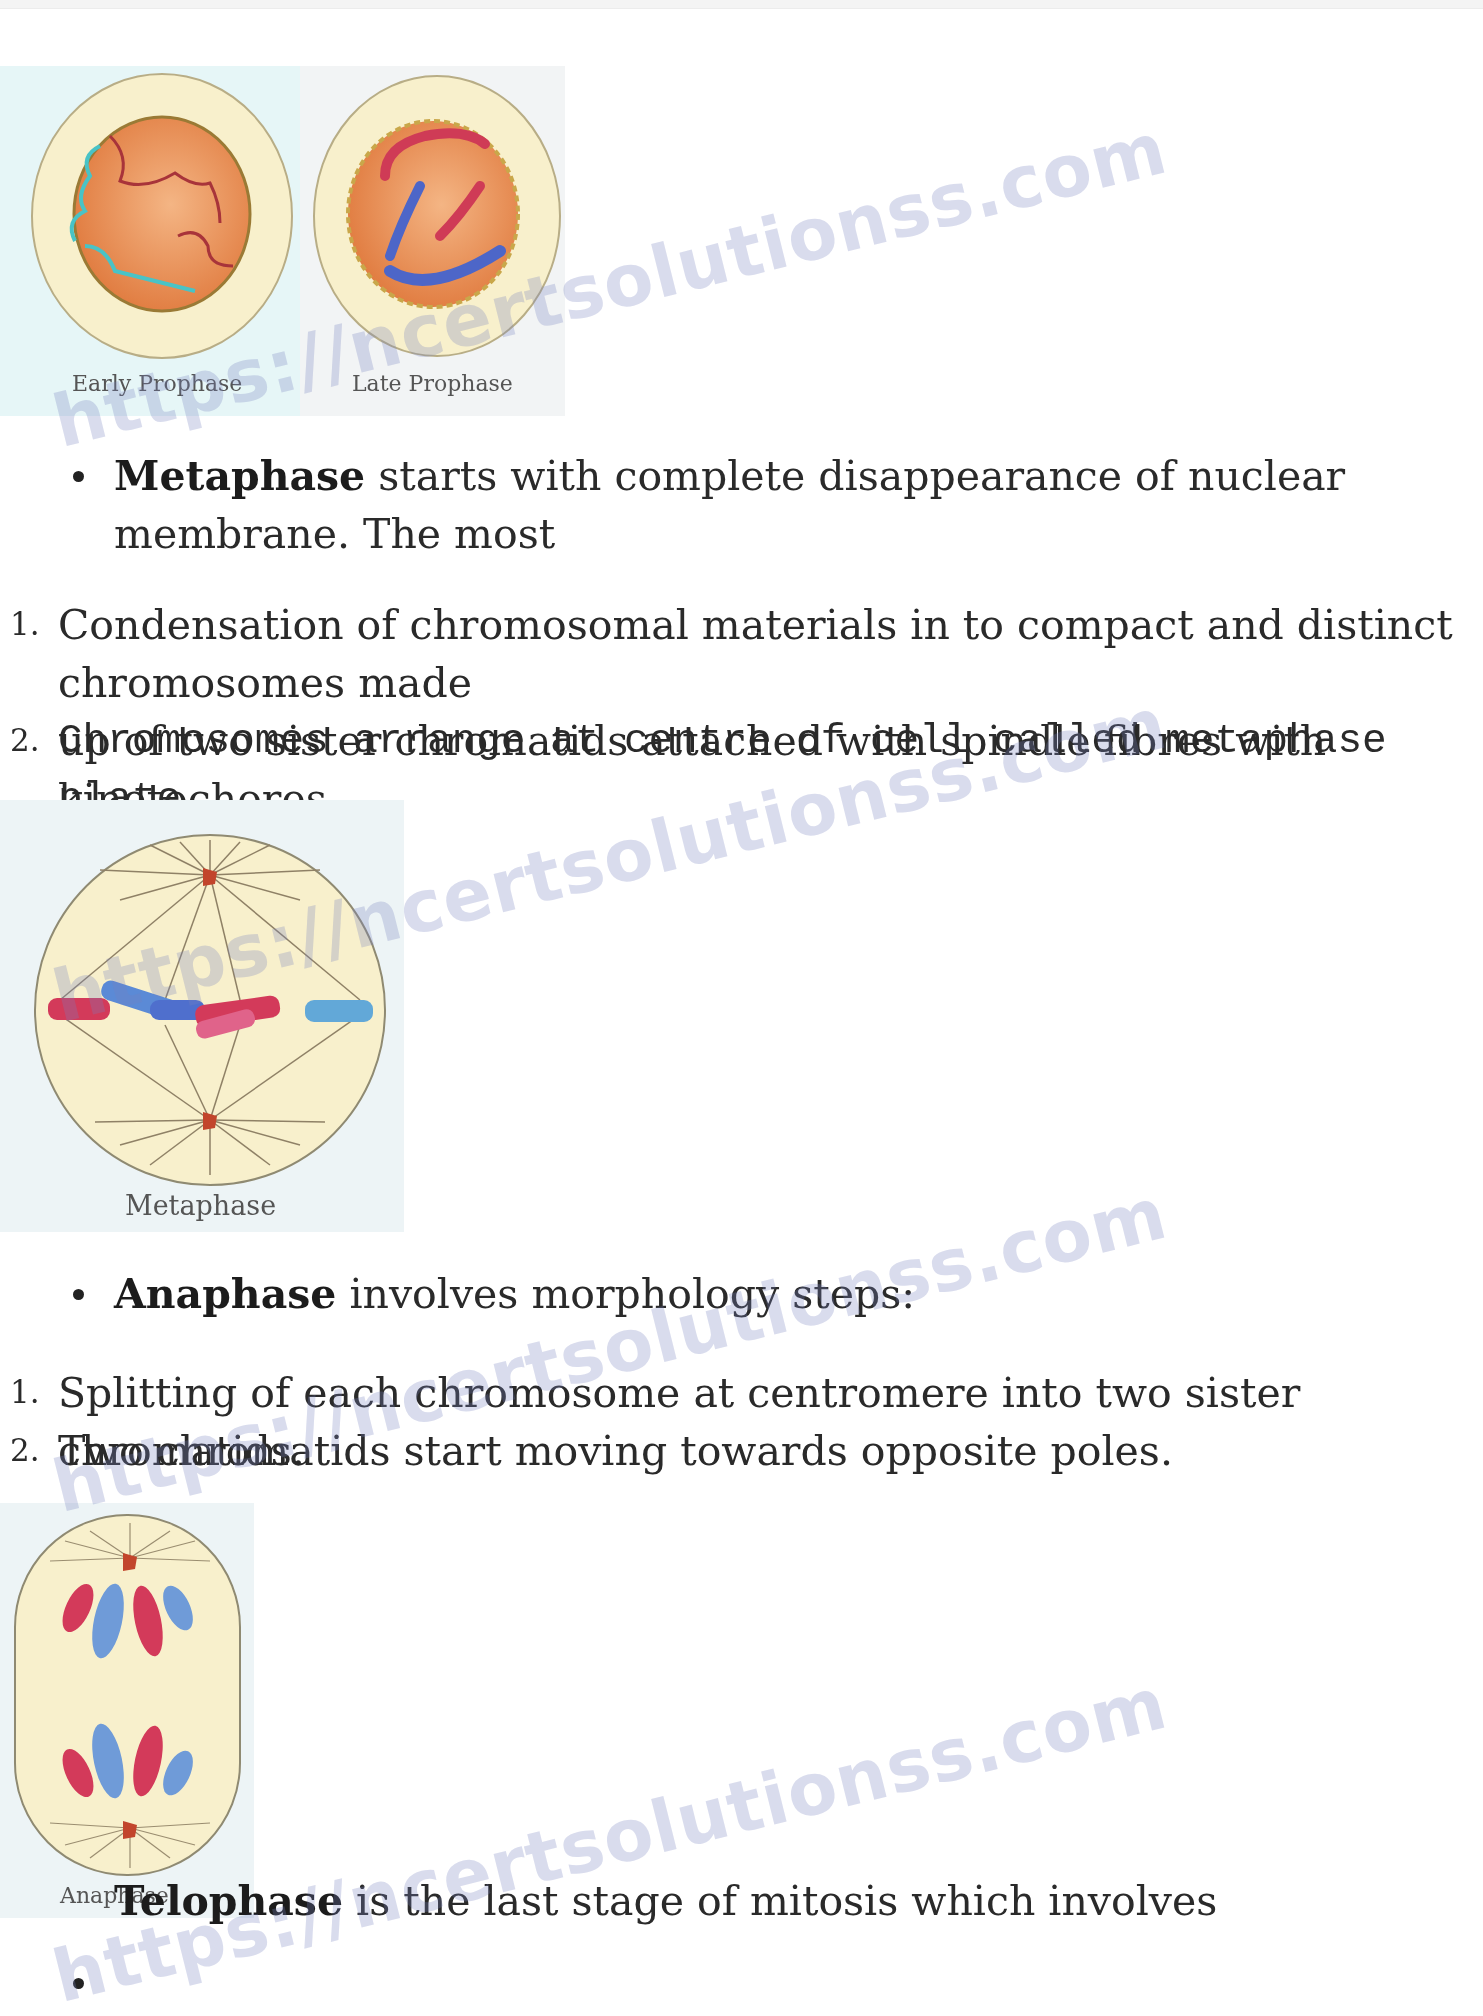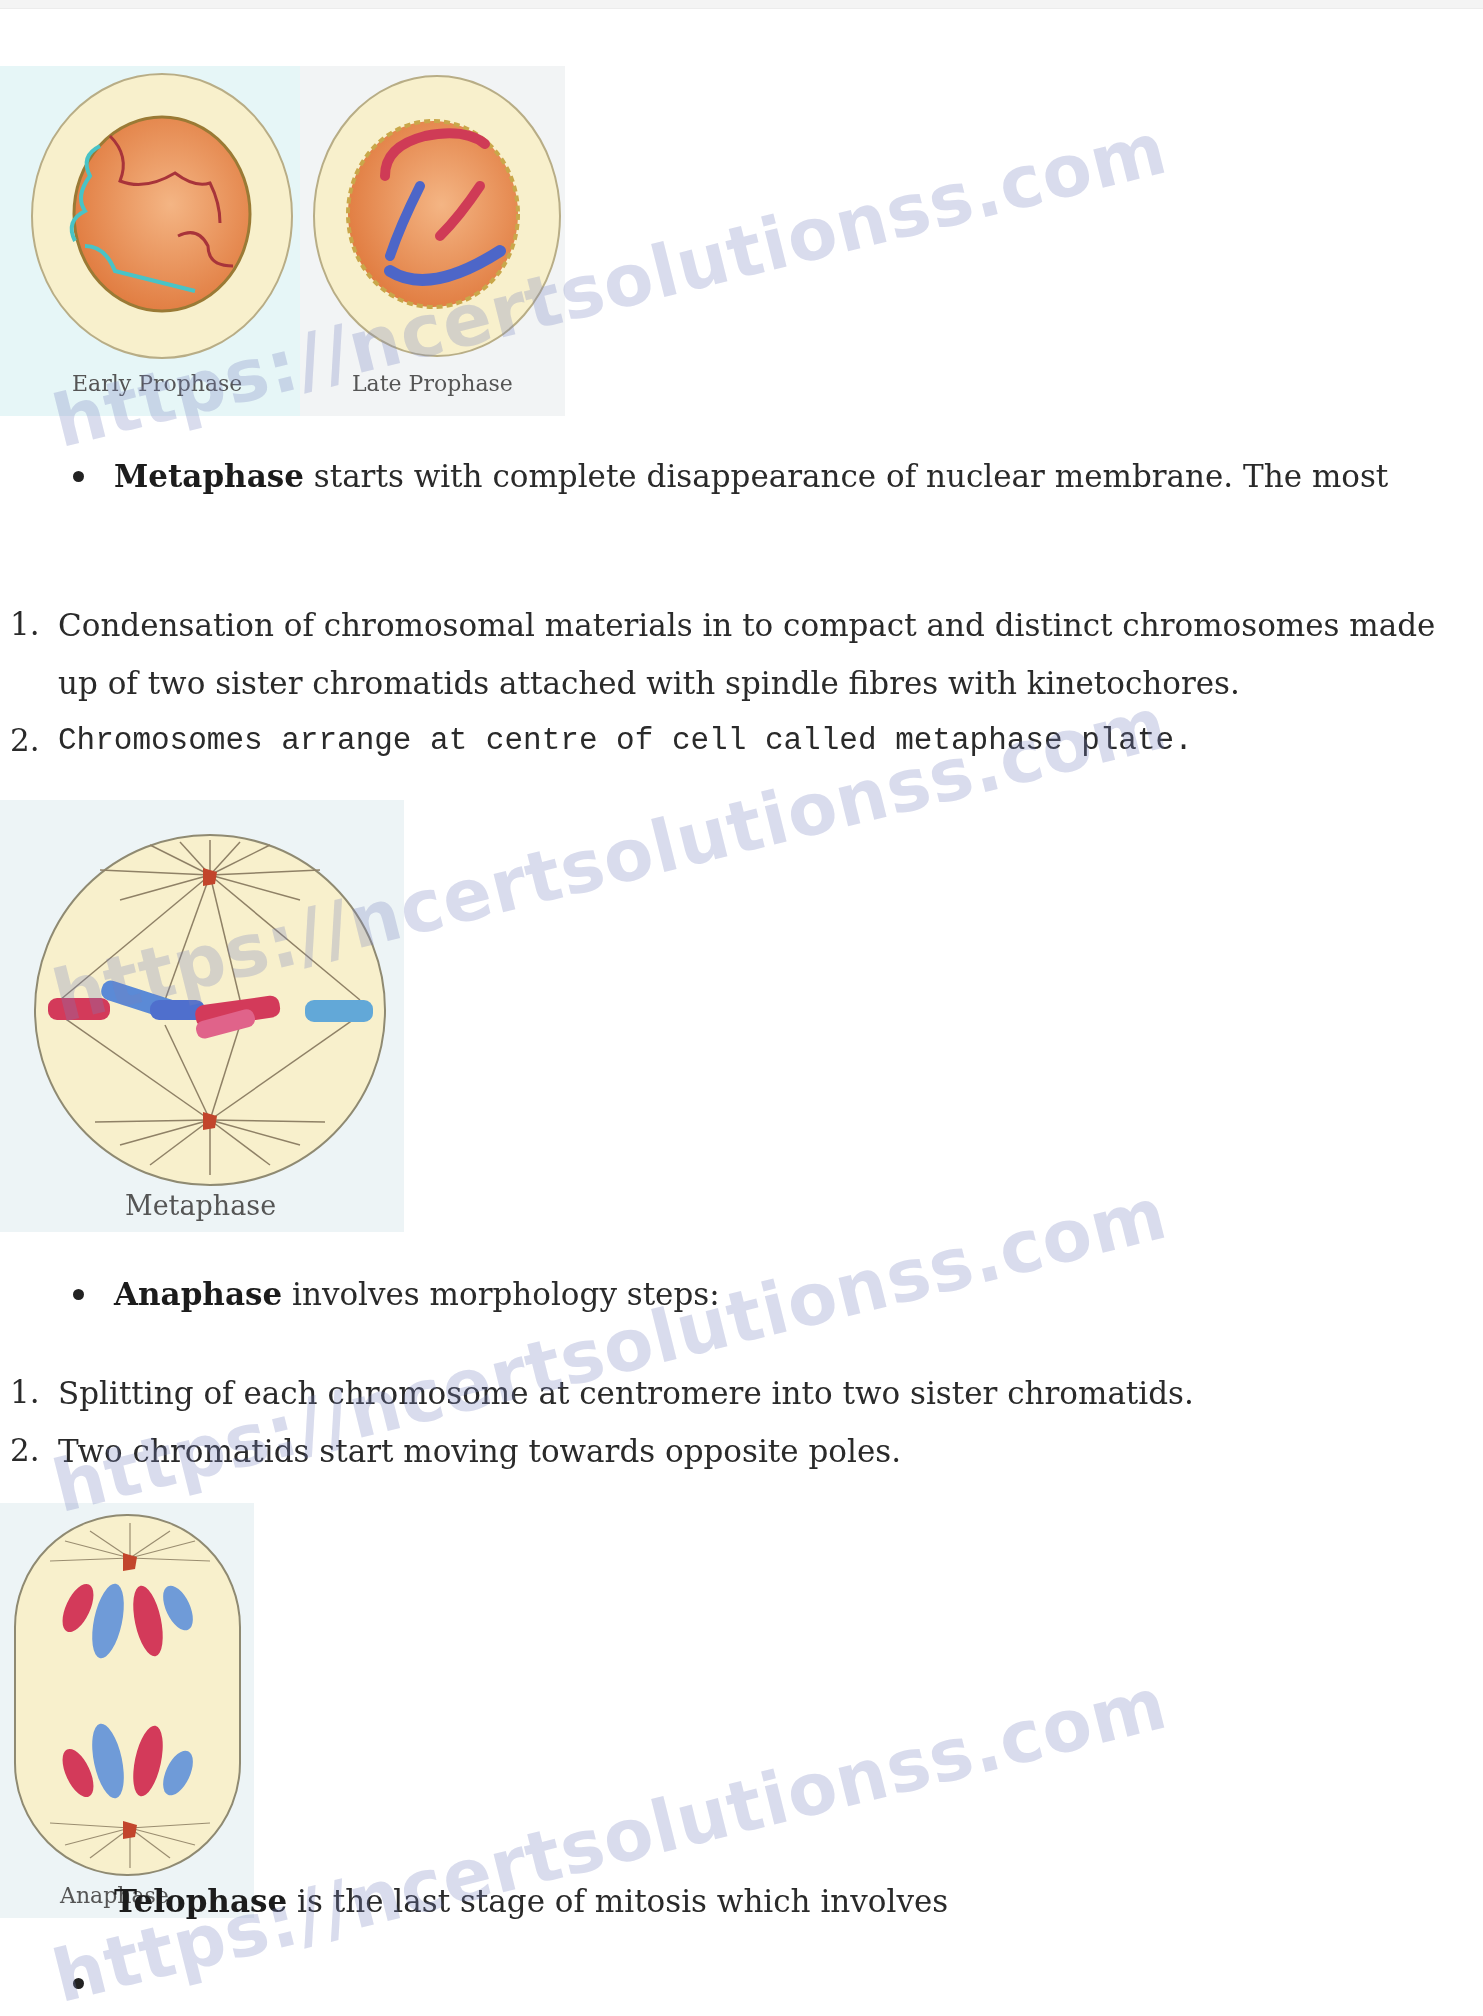--- a/index.html
+++ b/index.html
@@ -3,21 +3,21 @@
 <meta charset="utf-8">
 <style>
   html, body { margin: 0; padding: 0; }
   body {
     width: 1483px; height: 2016px; background: #ffffff; position: relative; overflow: hidden;
     font-family: "DejaVu Serif", "Liberation Serif", serif; color: #222;
   }
   .topbar { position: absolute; left: 0; top: 0; width: 1483px; height: 8px; background: #f4f4f4; border-bottom: 1px solid #ececec; }
   .figure { position: absolute; background: #eab308; }
   .figure svg { display: block; }
-  .p { position: absolute; font-size: 31px; line-height: 58px; color: #2a2a2a; }
+  .p { position: absolute; font-size: 41px; line-height: 58px; color: #2a2a2a; }
   .p b { color: #1c1c1c; }
   .bullet-dot { position: absolute; width: 11px; height: 11px; border-radius: 50%; background: #222; }
   .num { position: absolute; font-size: 31px; color: #2a2a2a; }
   .watermark {
     position: absolute; font-family: "DejaVu Sans", "Liberation Sans", sans-serif; font-weight: bold;
     font-size: 72px; color: rgba(120,130,190,0.28); transform: rotate(-14deg); transform-origin: left bottom;
     white-space: nowrap; pointer-events: none; letter-spacing: 1px;
   }
   .caption { font-family: "DejaVu Serif", "Liberation Serif", serif; fill: #555; }
 </style>

